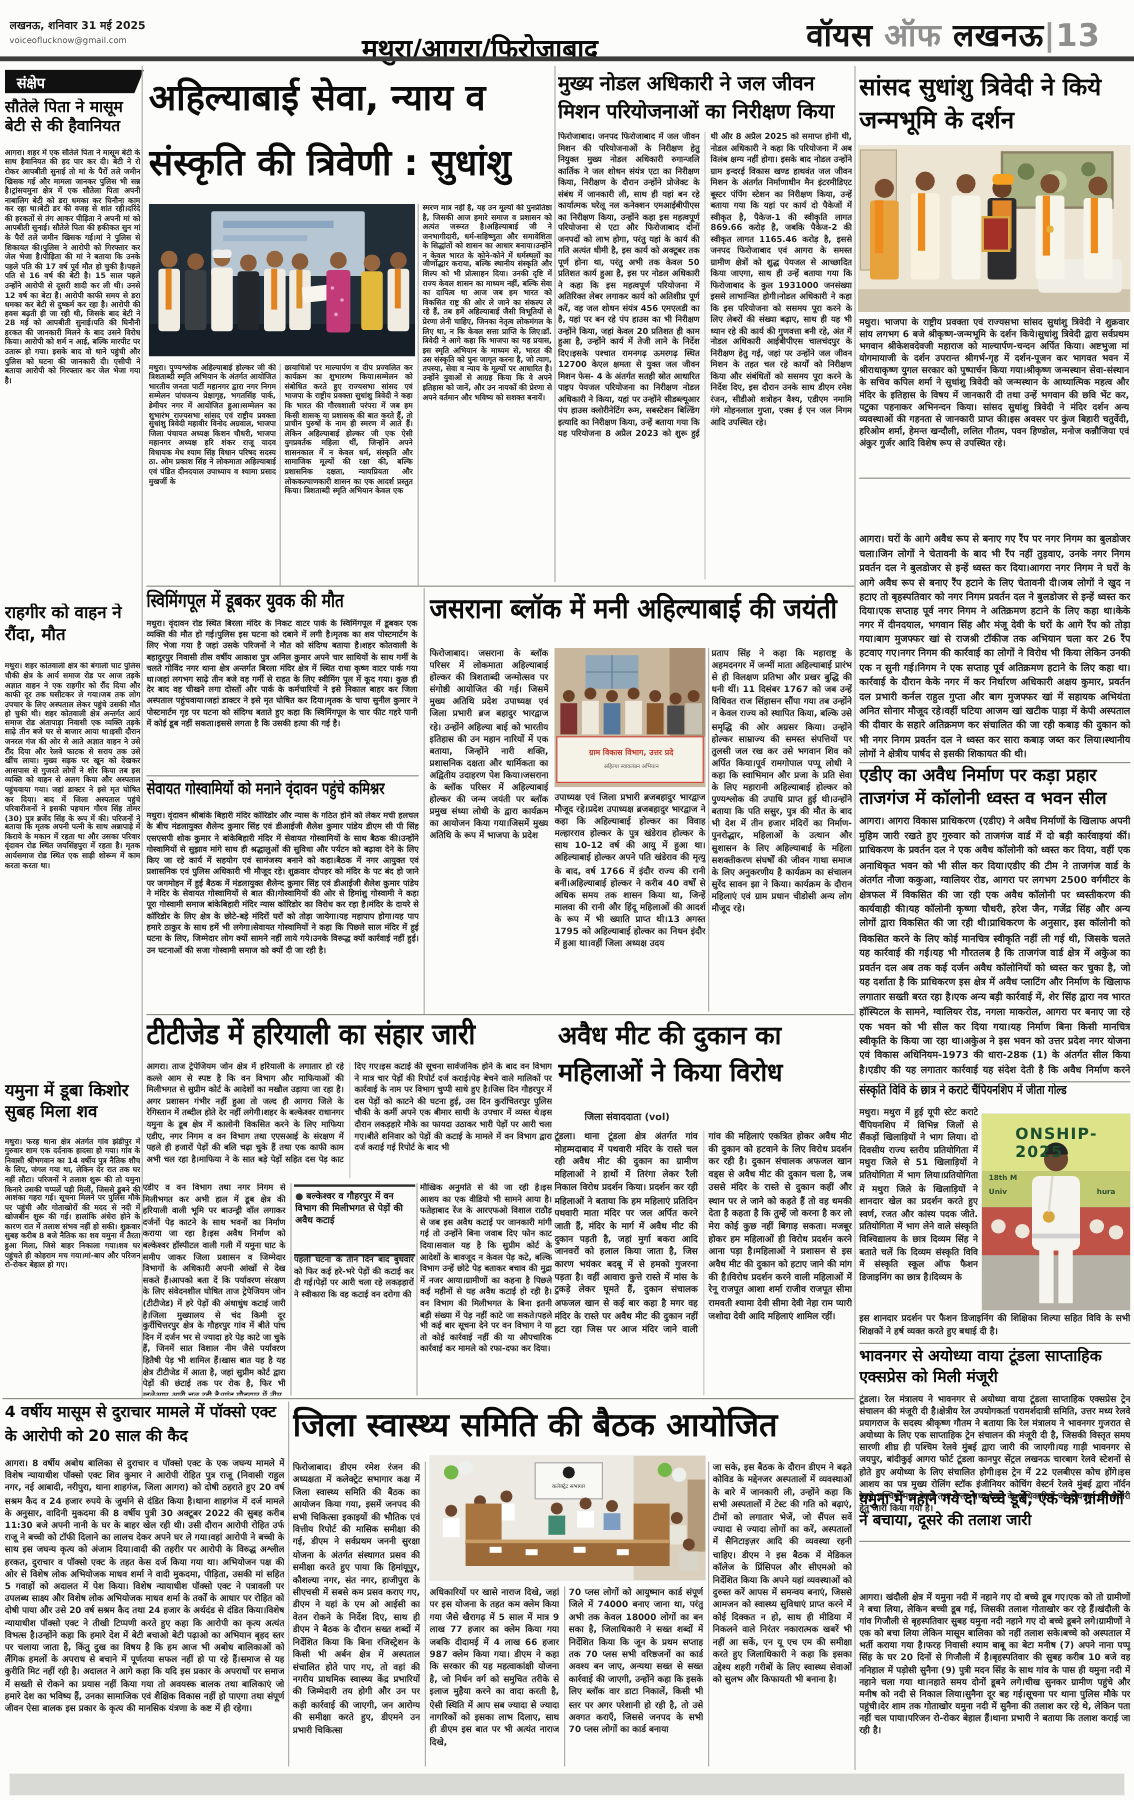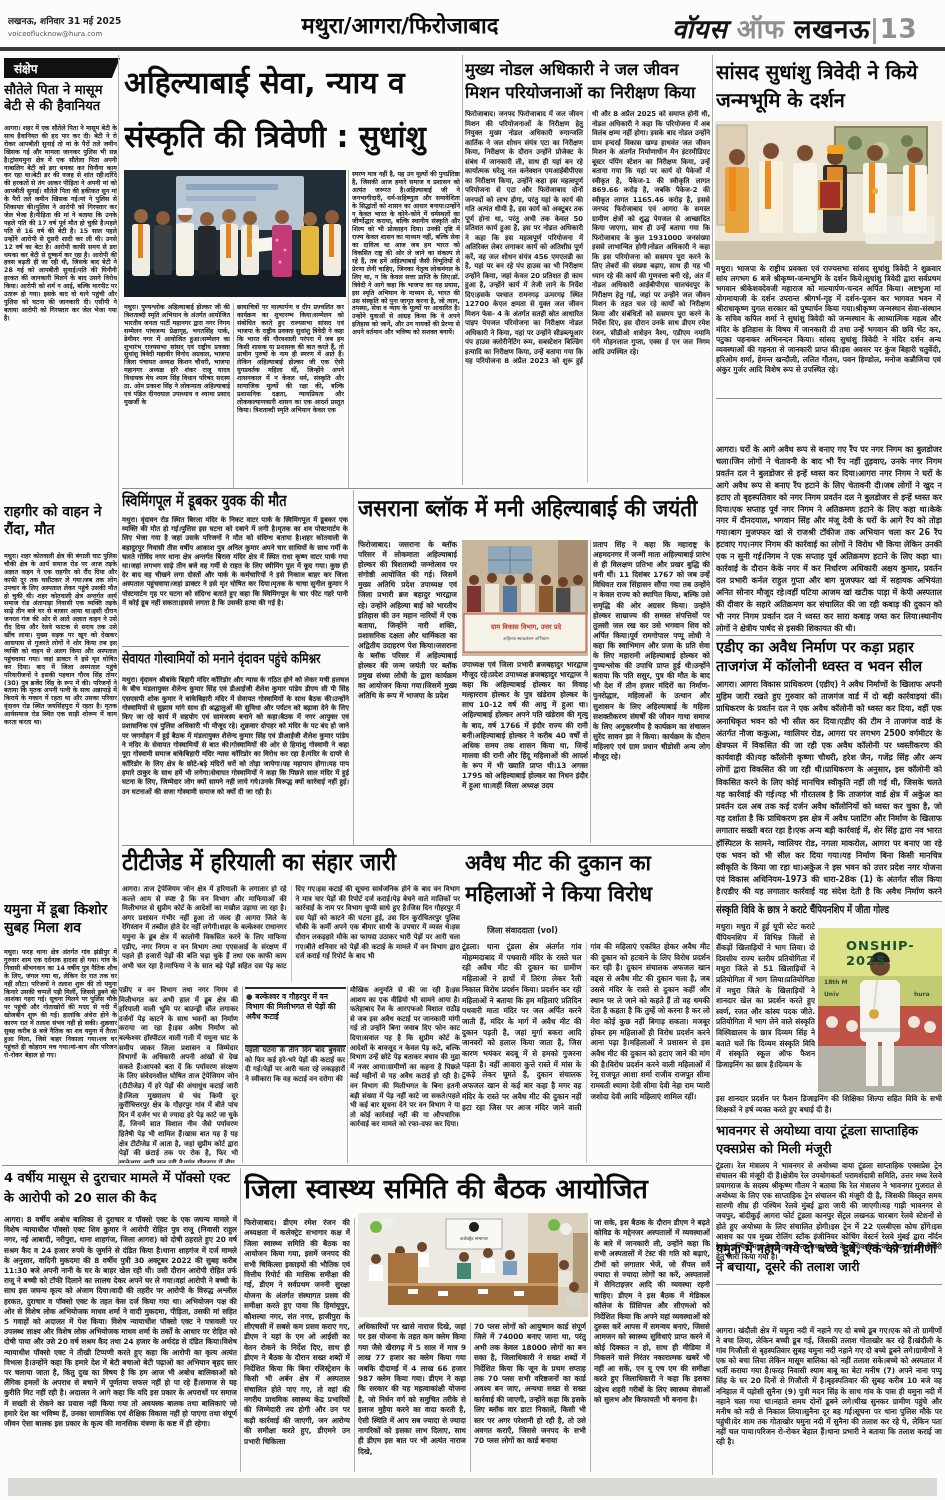--- a/index.html
+++ b/index.html
@@ -23,24 +23,24 @@
   .pullquote{border-top:2px solid #2e2e2e;border-bottom:2px solid #2e2e2e;
     font-weight:700;font-size:7.6px;line-height:10px;padding:3px 1px;color:#111;}
   .byline{font-weight:700;color:#222;}
 </style>
 </head>
 <body>
 
 <div id="page">
 
   <div class="b" style="left:8px;top:14px;width:150px;height:16px;font-size:9px;font-weight:700;">लखनऊ, शनिवार 31 मई 2025</div>
-  <div class="b" style="left:8px;top:30px;width:160px;height:12px;font-size:7px;color:#555;">voiceoflucknow@hura.com</div>
-  <div class="b hl nw" style="left:255px;top:12px;width:290px;height:30px;font-size:22px;text-align:center;">मथुरा/आगरा/फिरोजाबाद</div>
+  <div class="b" style="left:8px;top:30px;width:160px;height:12px;font-size:7px;color:#555;">voiceoflucknow@gmail.com</div>
+  <div class="b hl nw" style="left:255px;top:28px;width:290px;height:30px;font-size:22px;text-align:center;">मथुरा/आगरा/फिरोजाबाद</div>
   <div class="b nw" id="masthead" style="right:28px;top:10px;height:34px;font-size:26px;text-align:right;">
-    <span style="color:#141414;font-style:italic;">वॉयस</span>
+    <span style="color:#141414;">वॉयस</span>
     <span style="color:#8f8f8f;">ऑफ</span>
     <span style="color:#141414;">लखनऊ</span><span style="color:#9a9a9a;">|</span><span style="color:#8f8f8f;">13</span>
   </div>
   <div class="b" style="left:0;top:47px;width:945px;height:4px;background:#3c3c3c;"></div>
 
   <div class="b" id="sankshep-box" style="left:4px;top:58px;width:96px;height:16px;">संक्षेप</div>
 
   <div class="b hl" style="left:4px;top:82px;width:112px;height:40px;font-size:13px;">सौतेले पिता ने मासूम बेटी से की हैवानियत</div>
   <div class="b body" style="left:4px;top:124px;width:113px;height:368px;font-size:6.3px;line-height:7.9px;">आगरा। शहर में एक सौतेले पिता ने मासूम बेटी के साथ हैवानियत की हद पार कर दी। बेटी ने रो रोकर आपबीती सुनाई तो मां के पैरों तले जमीन खिसक गई और मामला जानकर पुलिस भी सन्न है।ट्रांसयमुना क्षेत्र में एक सौतेला पिता अपनी नाबालिग बेटी को डरा धमका कर घिनौना काम कर रहा था।बेटी डर की वजह से शांत रही।दरिंदे की हरकतों से तंग आकर पीड़िता ने अपनी मां को आपबीती सुनाई। सौतेले पिता की हकीकत सुन मां के पैरों तले जमीन खिसक गई।मां ने पुलिस से शिकायत की।पुलिस ने आरोपी को गिरफ्तार कर जेल भेजा है।पीड़िता की मां ने बताया कि उनके पहले पति की 17 वर्ष पूर्व मौत हो चुकी है।पहले पति से 16 वर्ष की बेटी है। 15 साल पहले उन्होंने आरोपी से दूसरी शादी कर ली थी। उनसे 12 वर्ष का बेटा है। आरोपी काफी समय से डरा धमका कर बेटी से दुष्कर्म कर रहा है। आरोपी की हवस बढ़ती ही जा रही थी, जिसके बाद बेटी ने 28 मई को आपबीती सुनाई।पति की घिनौनी हरकत की जानकारी मिलने के बाद उसने विरोध किया। आरोपी को शर्म न आई, बल्कि मारपीट पर उतारू हो गया। इसके बाद वो थाने पहुंची और पुलिस को घटना की जानकारी दी। एसीपी ने बताया आरोपी को गिरफ्तार कर जेल भेजा गया है।</div>
 

